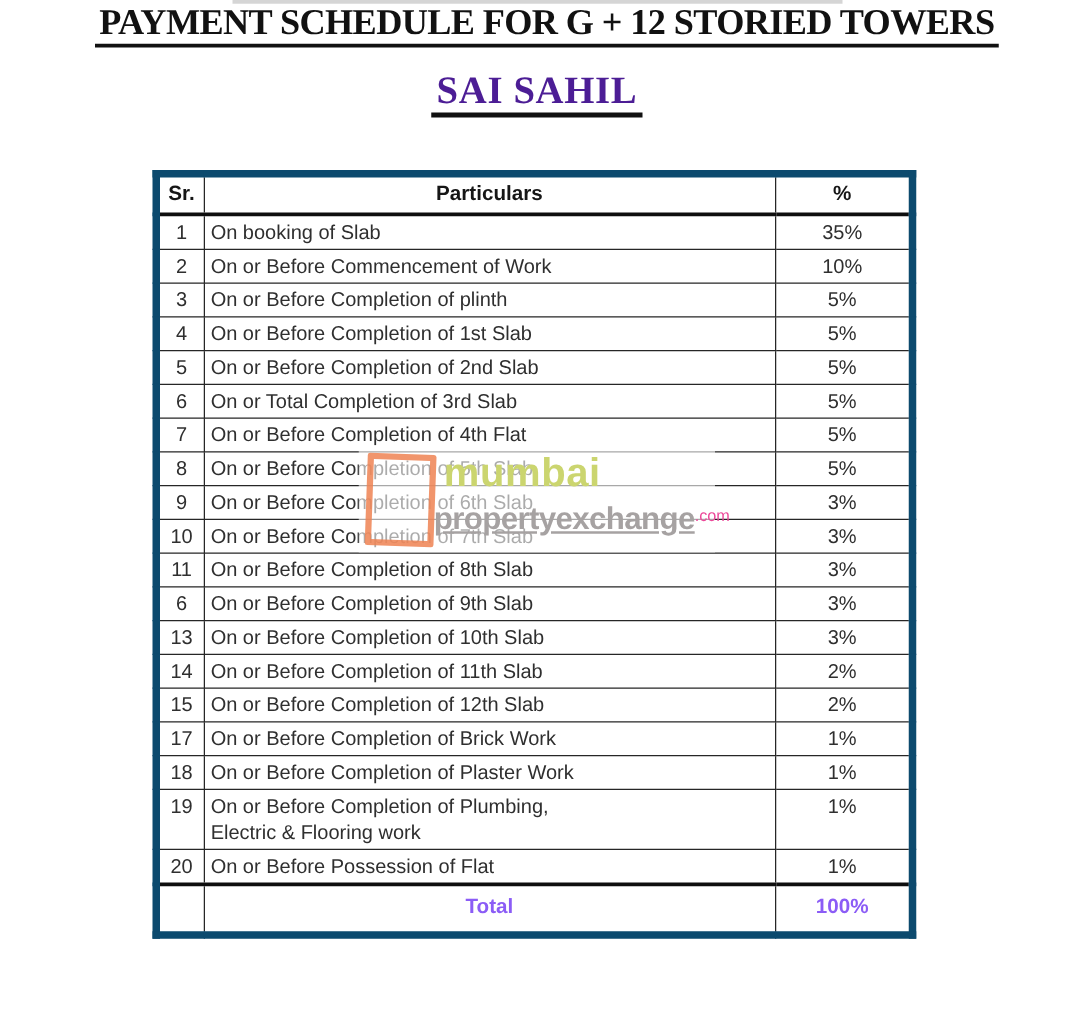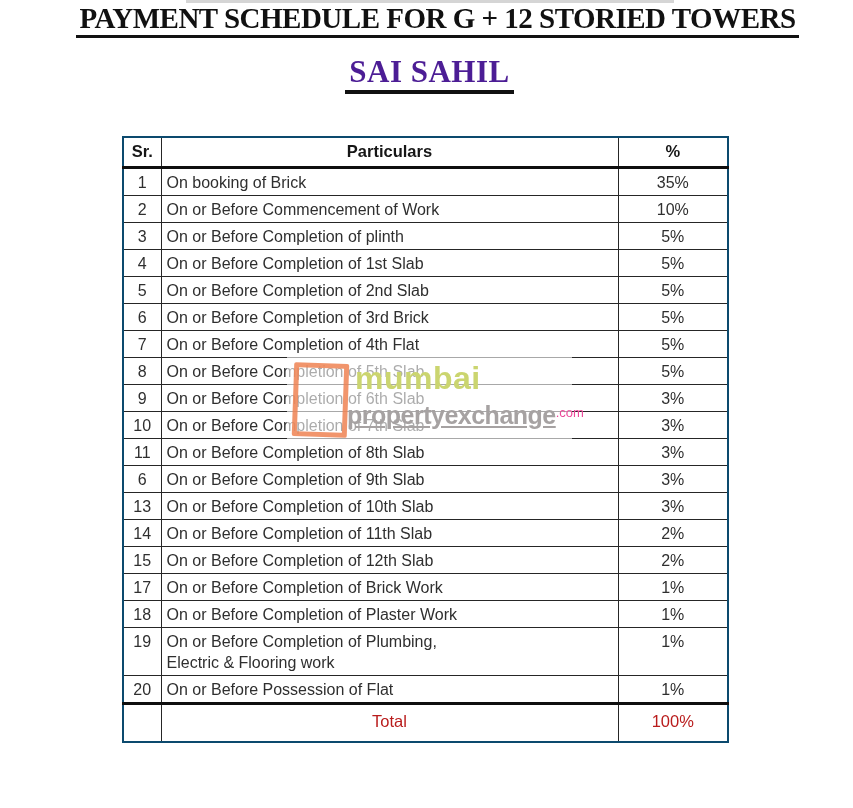--- a/index.html
+++ b/index.html
@@ -42,21 +42,21 @@
     color: #4c1d95;
   }
   .title-sub .u {
     border-bottom: 4px solid #111;
     padding: 0 4px 1px 4px;
   }
   table.schedule {
     position: absolute;
     left: 122px; top: 136px;
     border-collapse: collapse;
-    border: 2px solid #0c4a6e;
+    border: 6px solid #0c4a6e;
     table-layout: fixed;
     width: 605px;
     color: #2f2f2f;
     font-size: 16px;
   }
   table.schedule td, table.schedule th {
     border: 1.5px solid #262626;
     padding: 3px 5px 2px 5px;
     vertical-align: top;
     line-height: 21px;
@@ -67,22 +67,22 @@
     font-weight: bold;
     color: #161616;
     font-size: 16.5px;
     height: 23px;
   }
   .c-sr  { text-align: center; }
   .c-part { text-align: left; white-space: pre-line; }
   .c-pct { text-align: center; }
   tr.total-row td {
     border-top: 3px solid #0e0e0e;
-    font-weight: normal;
-    color: #b91c1c;
+    font-weight: bold;
+    color: #8b5cf6;
     font-size: 16.5px;
     height: 28px;
     padding-top: 6px;
   }
   
   .watermark {
     position: absolute;
     left: 287px; top: 356px;
     width: 285px; height: 86px;
     pointer-events: none;
@@ -154,21 +154,21 @@
     <thead>
       <tr>
         <th class="c-sr">Sr.</th>
         <th class="c-part" style="text-align:center">Particulars</th>
         <th class="c-pct">%</th>
       </tr>
     </thead>
     <tbody>
         <tr>
           <td class="c-sr">1</td>
-          <td class="c-part">On booking of Brick</td>
+          <td class="c-part">On booking of Slab</td>
           <td class="c-pct">35%</td>
         </tr>
         <tr>
           <td class="c-sr">2</td>
           <td class="c-part">On or Before Commencement of Work</td>
           <td class="c-pct">10%</td>
         </tr>
         <tr>
           <td class="c-sr">3</td>
           <td class="c-part">On or Before Completion of plinth</td>
@@ -179,21 +179,21 @@
           <td class="c-part">On or Before Completion of 1st Slab</td>
           <td class="c-pct">5%</td>
         </tr>
         <tr>
           <td class="c-sr">5</td>
           <td class="c-part">On or Before Completion of 2nd Slab</td>
           <td class="c-pct">5%</td>
         </tr>
         <tr>
           <td class="c-sr">6</td>
-          <td class="c-part">On or Before Completion of 3rd Brick</td>
+          <td class="c-part">On or Total Completion of 3rd Slab</td>
           <td class="c-pct">5%</td>
         </tr>
         <tr>
           <td class="c-sr">7</td>
           <td class="c-part">On or Before Completion of 4th Flat</td>
           <td class="c-pct">5%</td>
         </tr>
         <tr>
           <td class="c-sr">8</td>
           <td class="c-part">On or Before Completion of 5th Slab</td>

